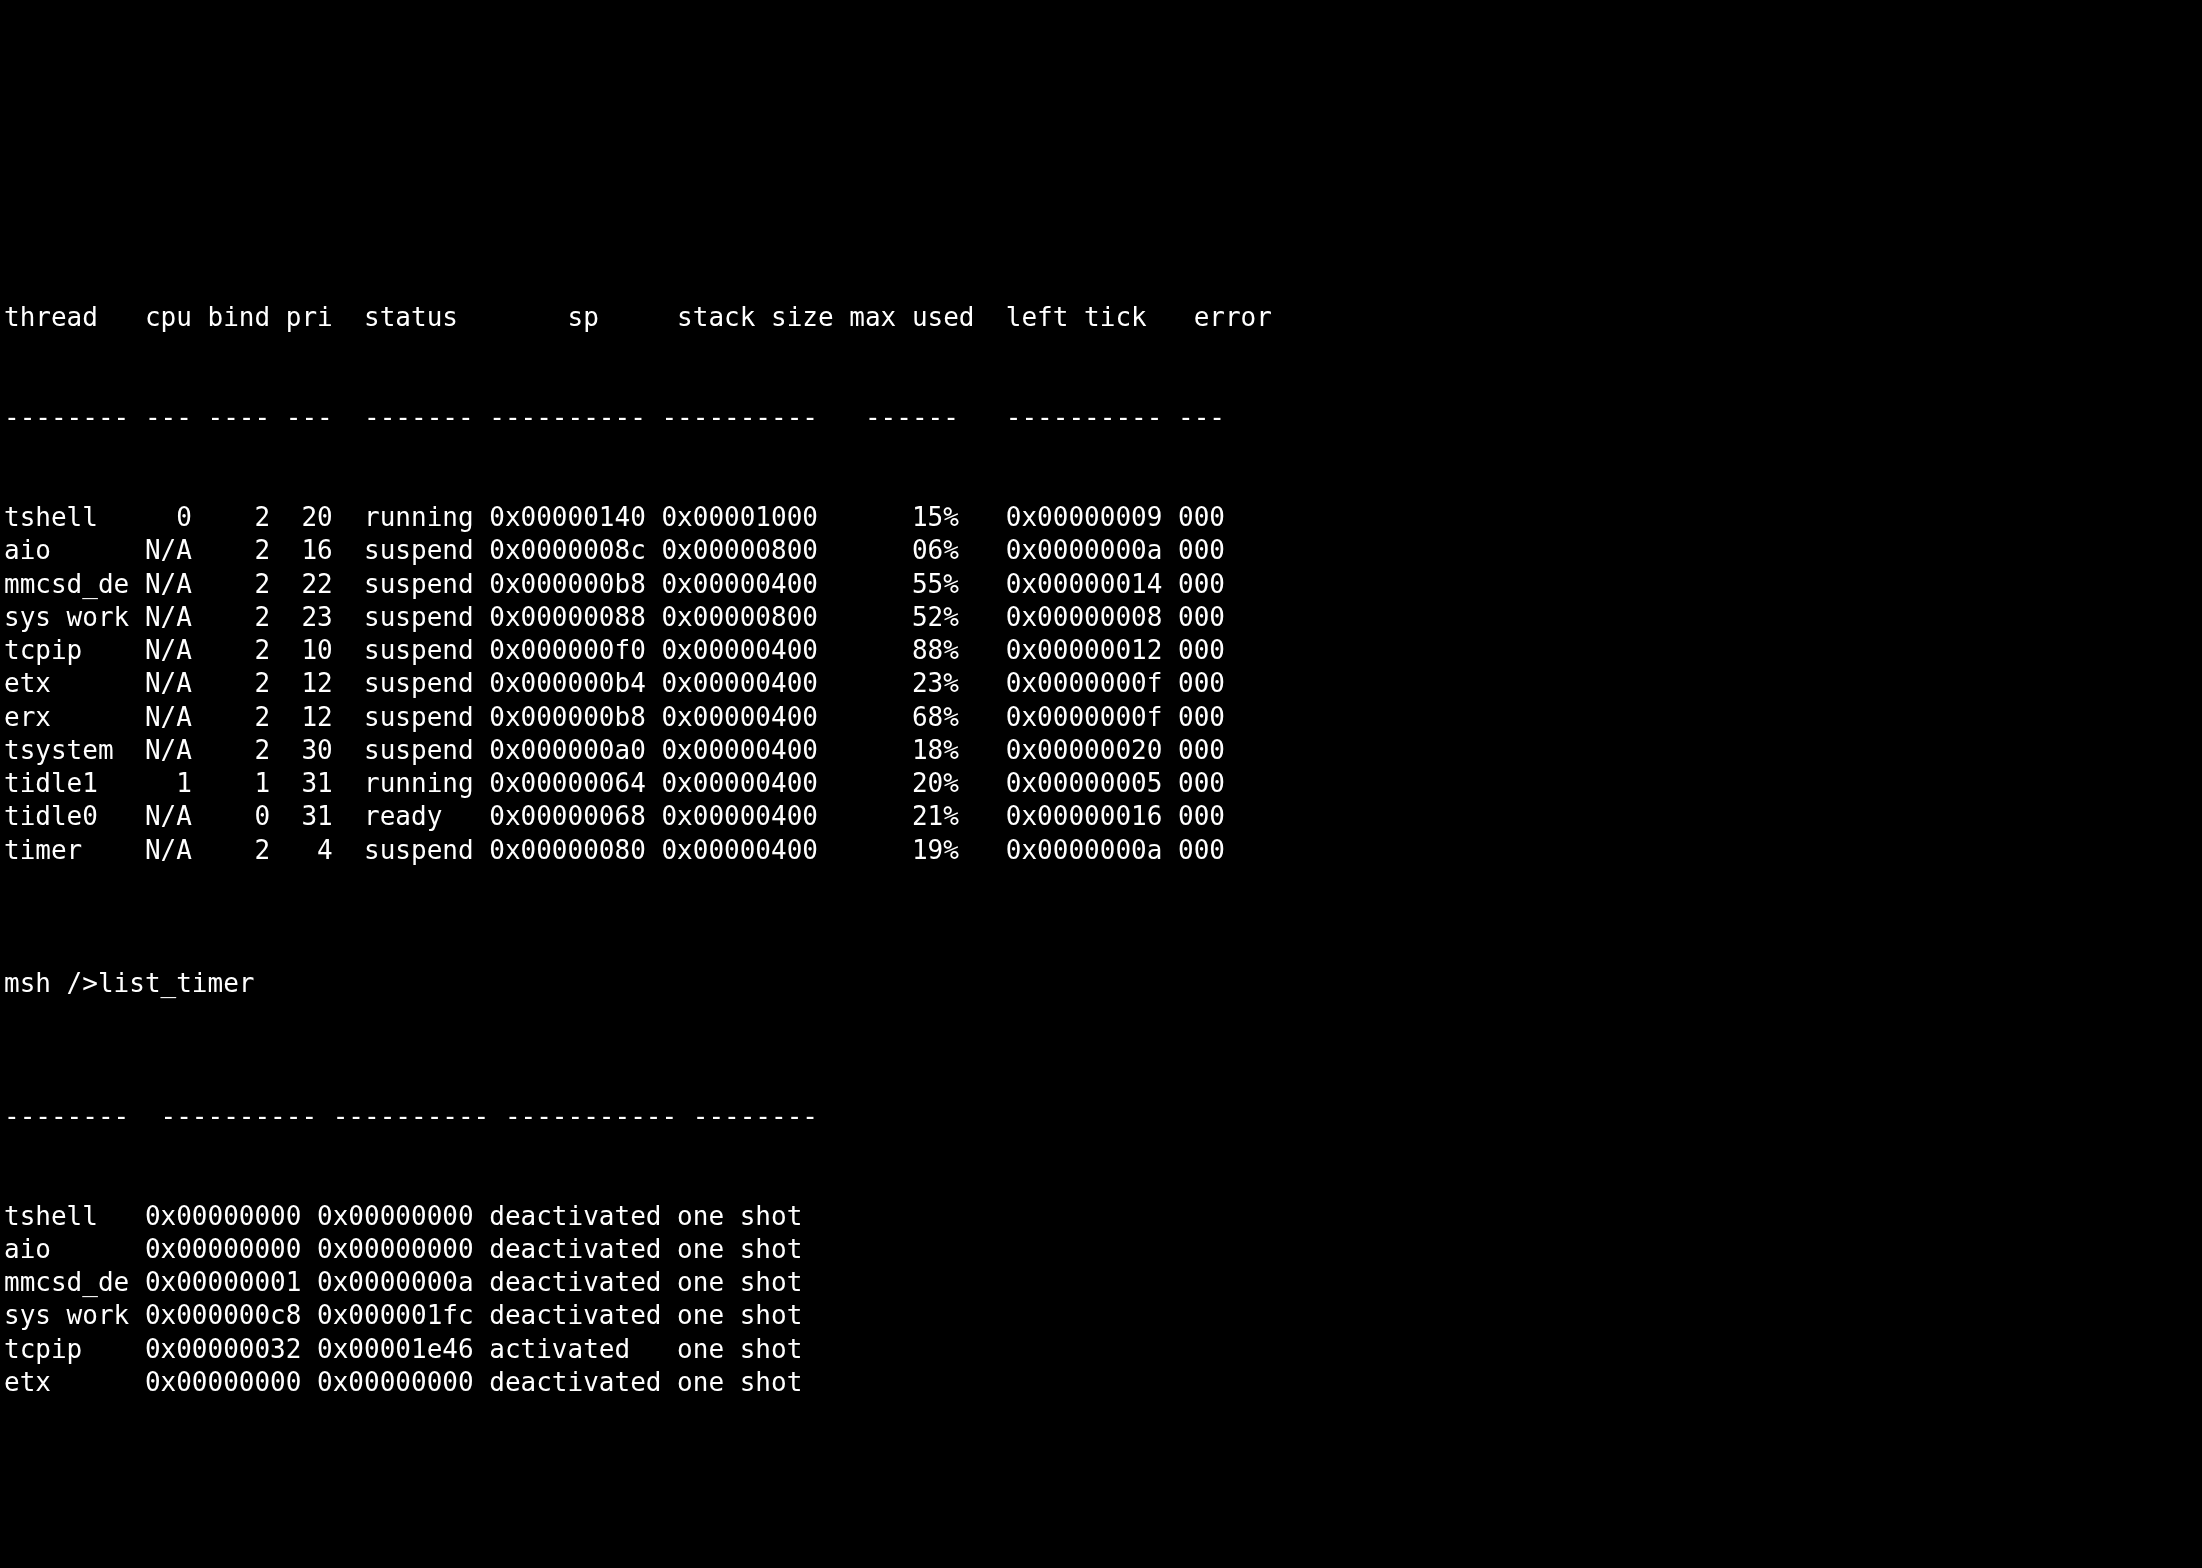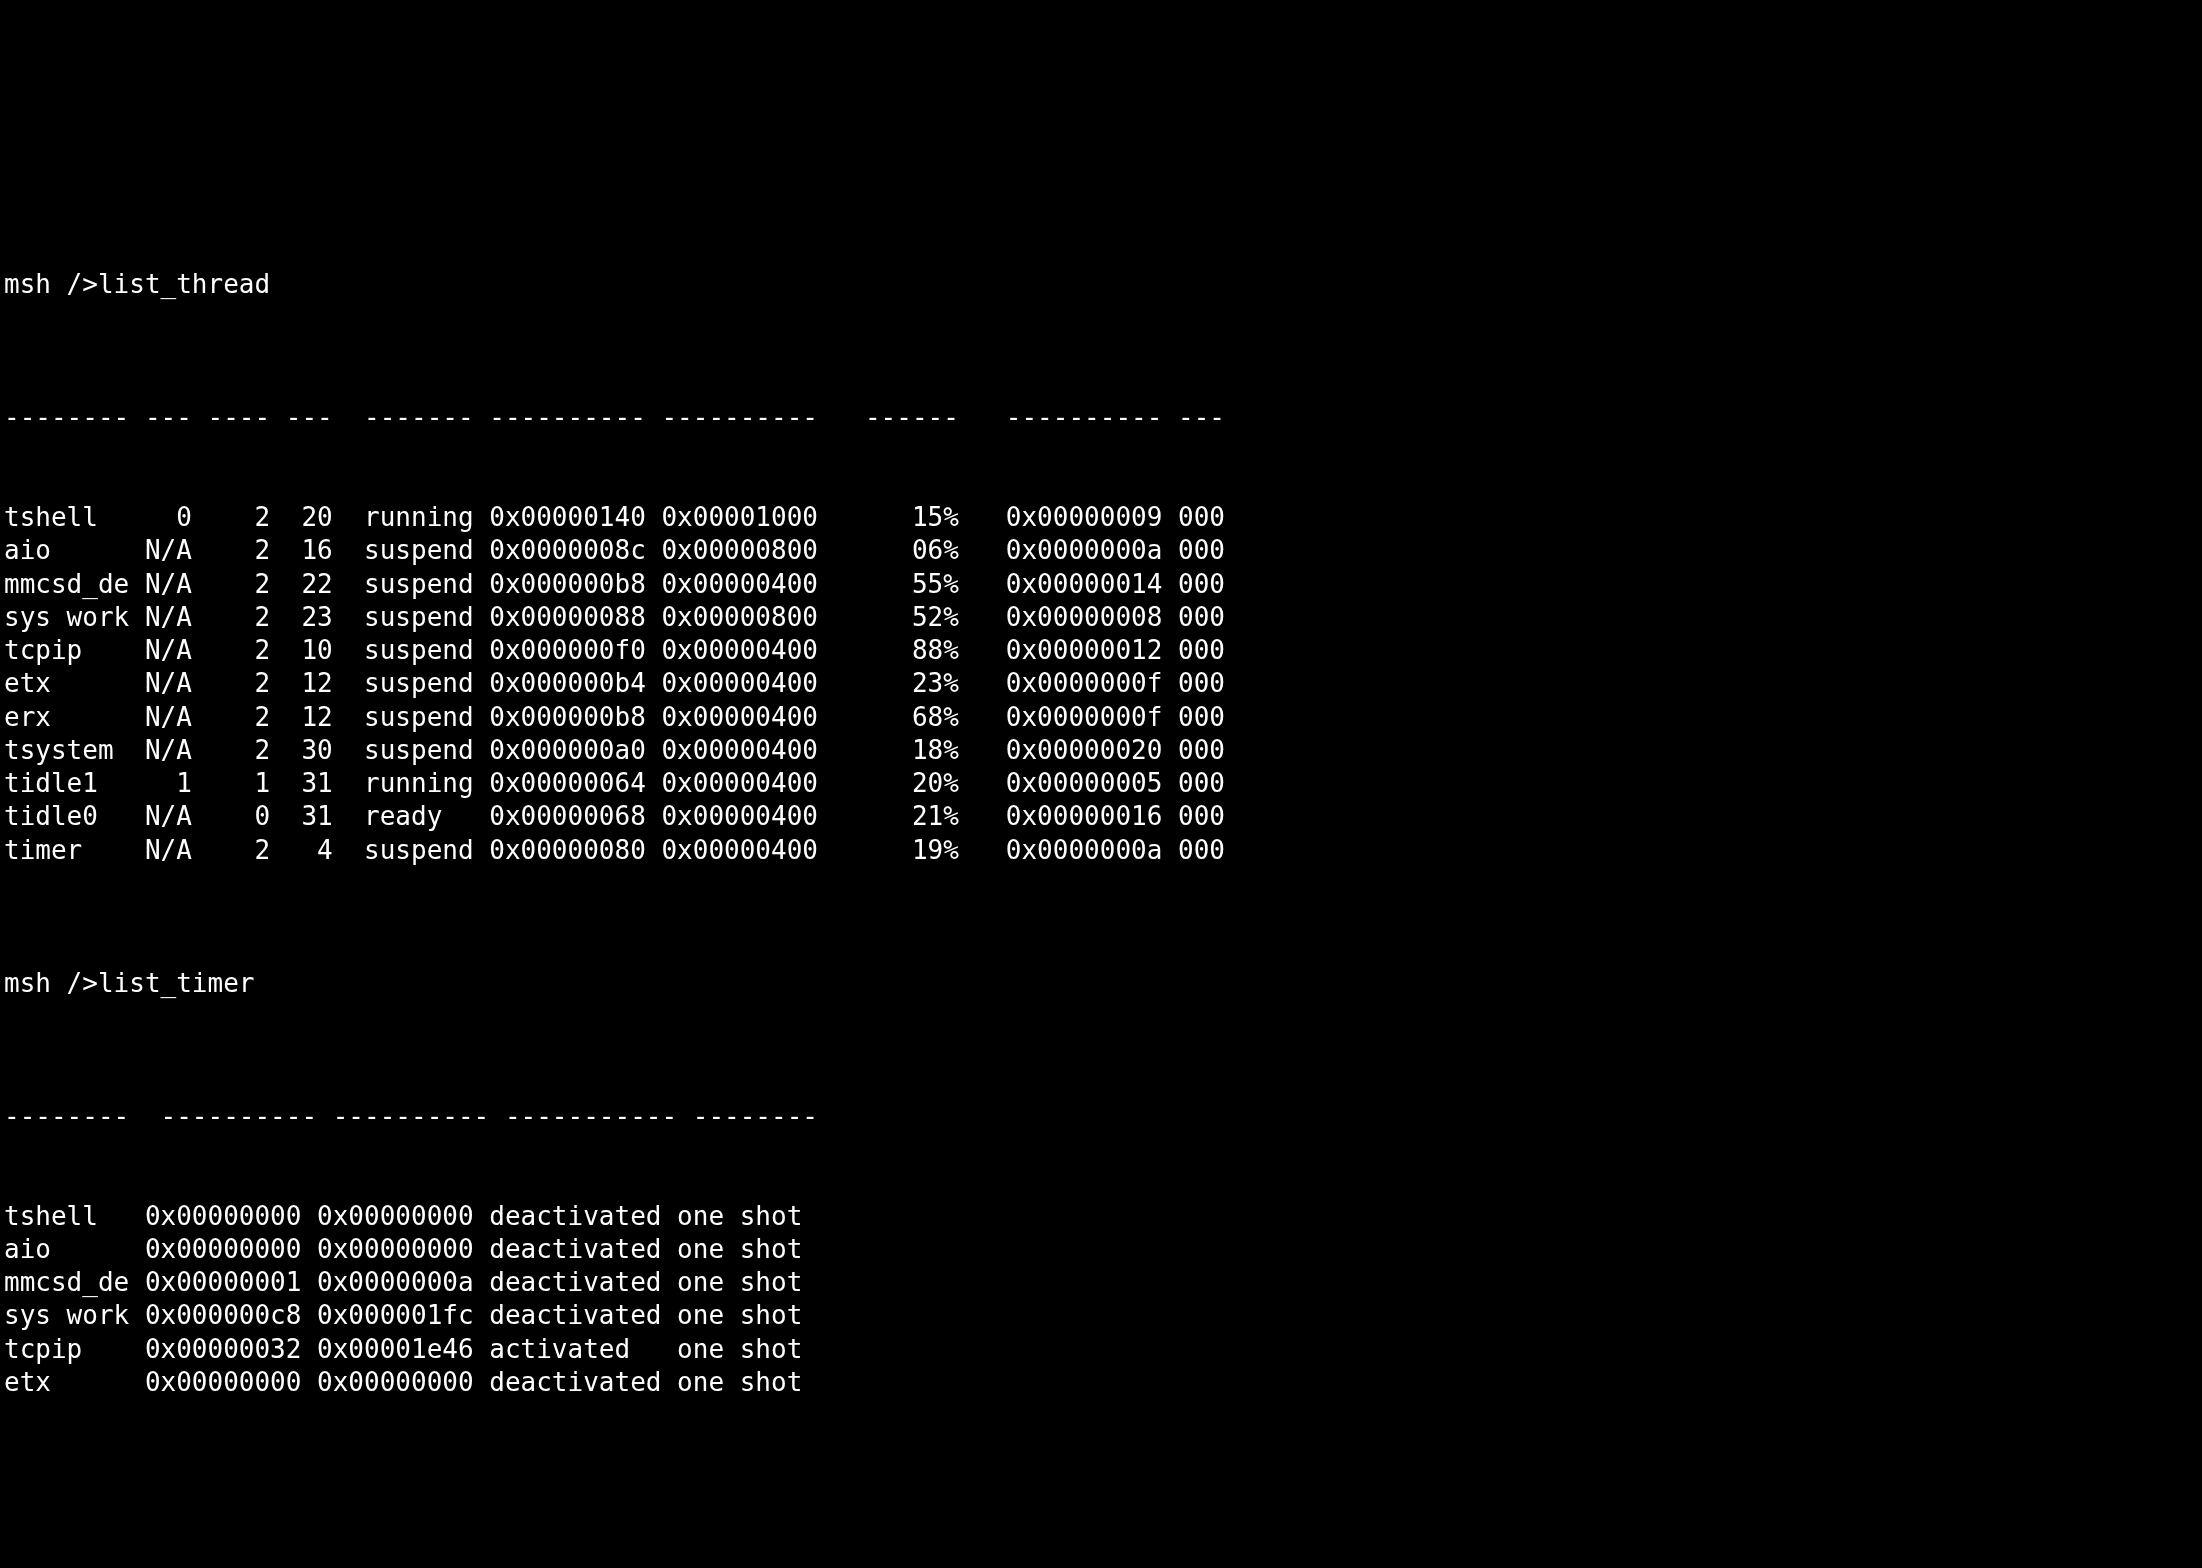--- a/index.html
+++ b/index.html
@@ -20,22 +20,22 @@
     display: block;
   }
 </style>
 </head>
 <body>
 
 
 
 <div class="terminal">
 
-  <span class="line"><span>msh /&gt;</span><span>list_thread</span></span>
 
+  <span class="line" id="thread-header">thread   cpu bind pri  status       sp     stack size max used  left tick   error</span>
   <span class="line" id="thread-rule">-------- --- ---- ---  ------- ---------- ----------   ------   ---------- ---</span>
   <div id="thread-rows"><span class="line">tshell     0    2  20  running 0x00000140 0x00001000      15%   0x00000009 000</span><span class="line">aio      N/A    2  16  suspend 0x0000008c 0x00000800      06%   0x0000000a 000</span><span class="line">mmcsd_de N/A    2  22  suspend 0x000000b8 0x00000400      55%   0x00000014 000</span><span class="line">sys work N/A    2  23  suspend 0x00000088 0x00000800      52%   0x00000008 000</span><span class="line">tcpip    N/A    2  10  suspend 0x000000f0 0x00000400      88%   0x00000012 000</span><span class="line">etx      N/A    2  12  suspend 0x000000b4 0x00000400      23%   0x0000000f 000</span><span class="line">erx      N/A    2  12  suspend 0x000000b8 0x00000400      68%   0x0000000f 000</span><span class="line">tsystem  N/A    2  30  suspend 0x000000a0 0x00000400      18%   0x00000020 000</span><span class="line">tidle1     1    1  31  running 0x00000064 0x00000400      20%   0x00000005 000</span><span class="line">tidle0   N/A    0  31  ready   0x00000068 0x00000400      21%   0x00000016 000</span><span class="line">timer    N/A    2   4  suspend 0x00000080 0x00000400      19%   0x0000000a 000</span></div>
 
   <span class="line"><span>msh /&gt;</span><span>list_timer</span></span>
 
   <span class="line" id="timer-rule">--------  ---------- ---------- ----------- --------</span>
   <div id="timer-rows"><span class="line">tshell   0x00000000 0x00000000 deactivated one shot</span><span class="line">aio      0x00000000 0x00000000 deactivated one shot</span><span class="line">mmcsd_de 0x00000001 0x0000000a deactivated one shot</span><span class="line">sys work 0x000000c8 0x000001fc deactivated one shot</span><span class="line">tcpip    0x00000032 0x00001e46 activated   one shot</span><span class="line">etx      0x00000000 0x00000000 deactivated one shot</span></div>
 
 </div>
 

